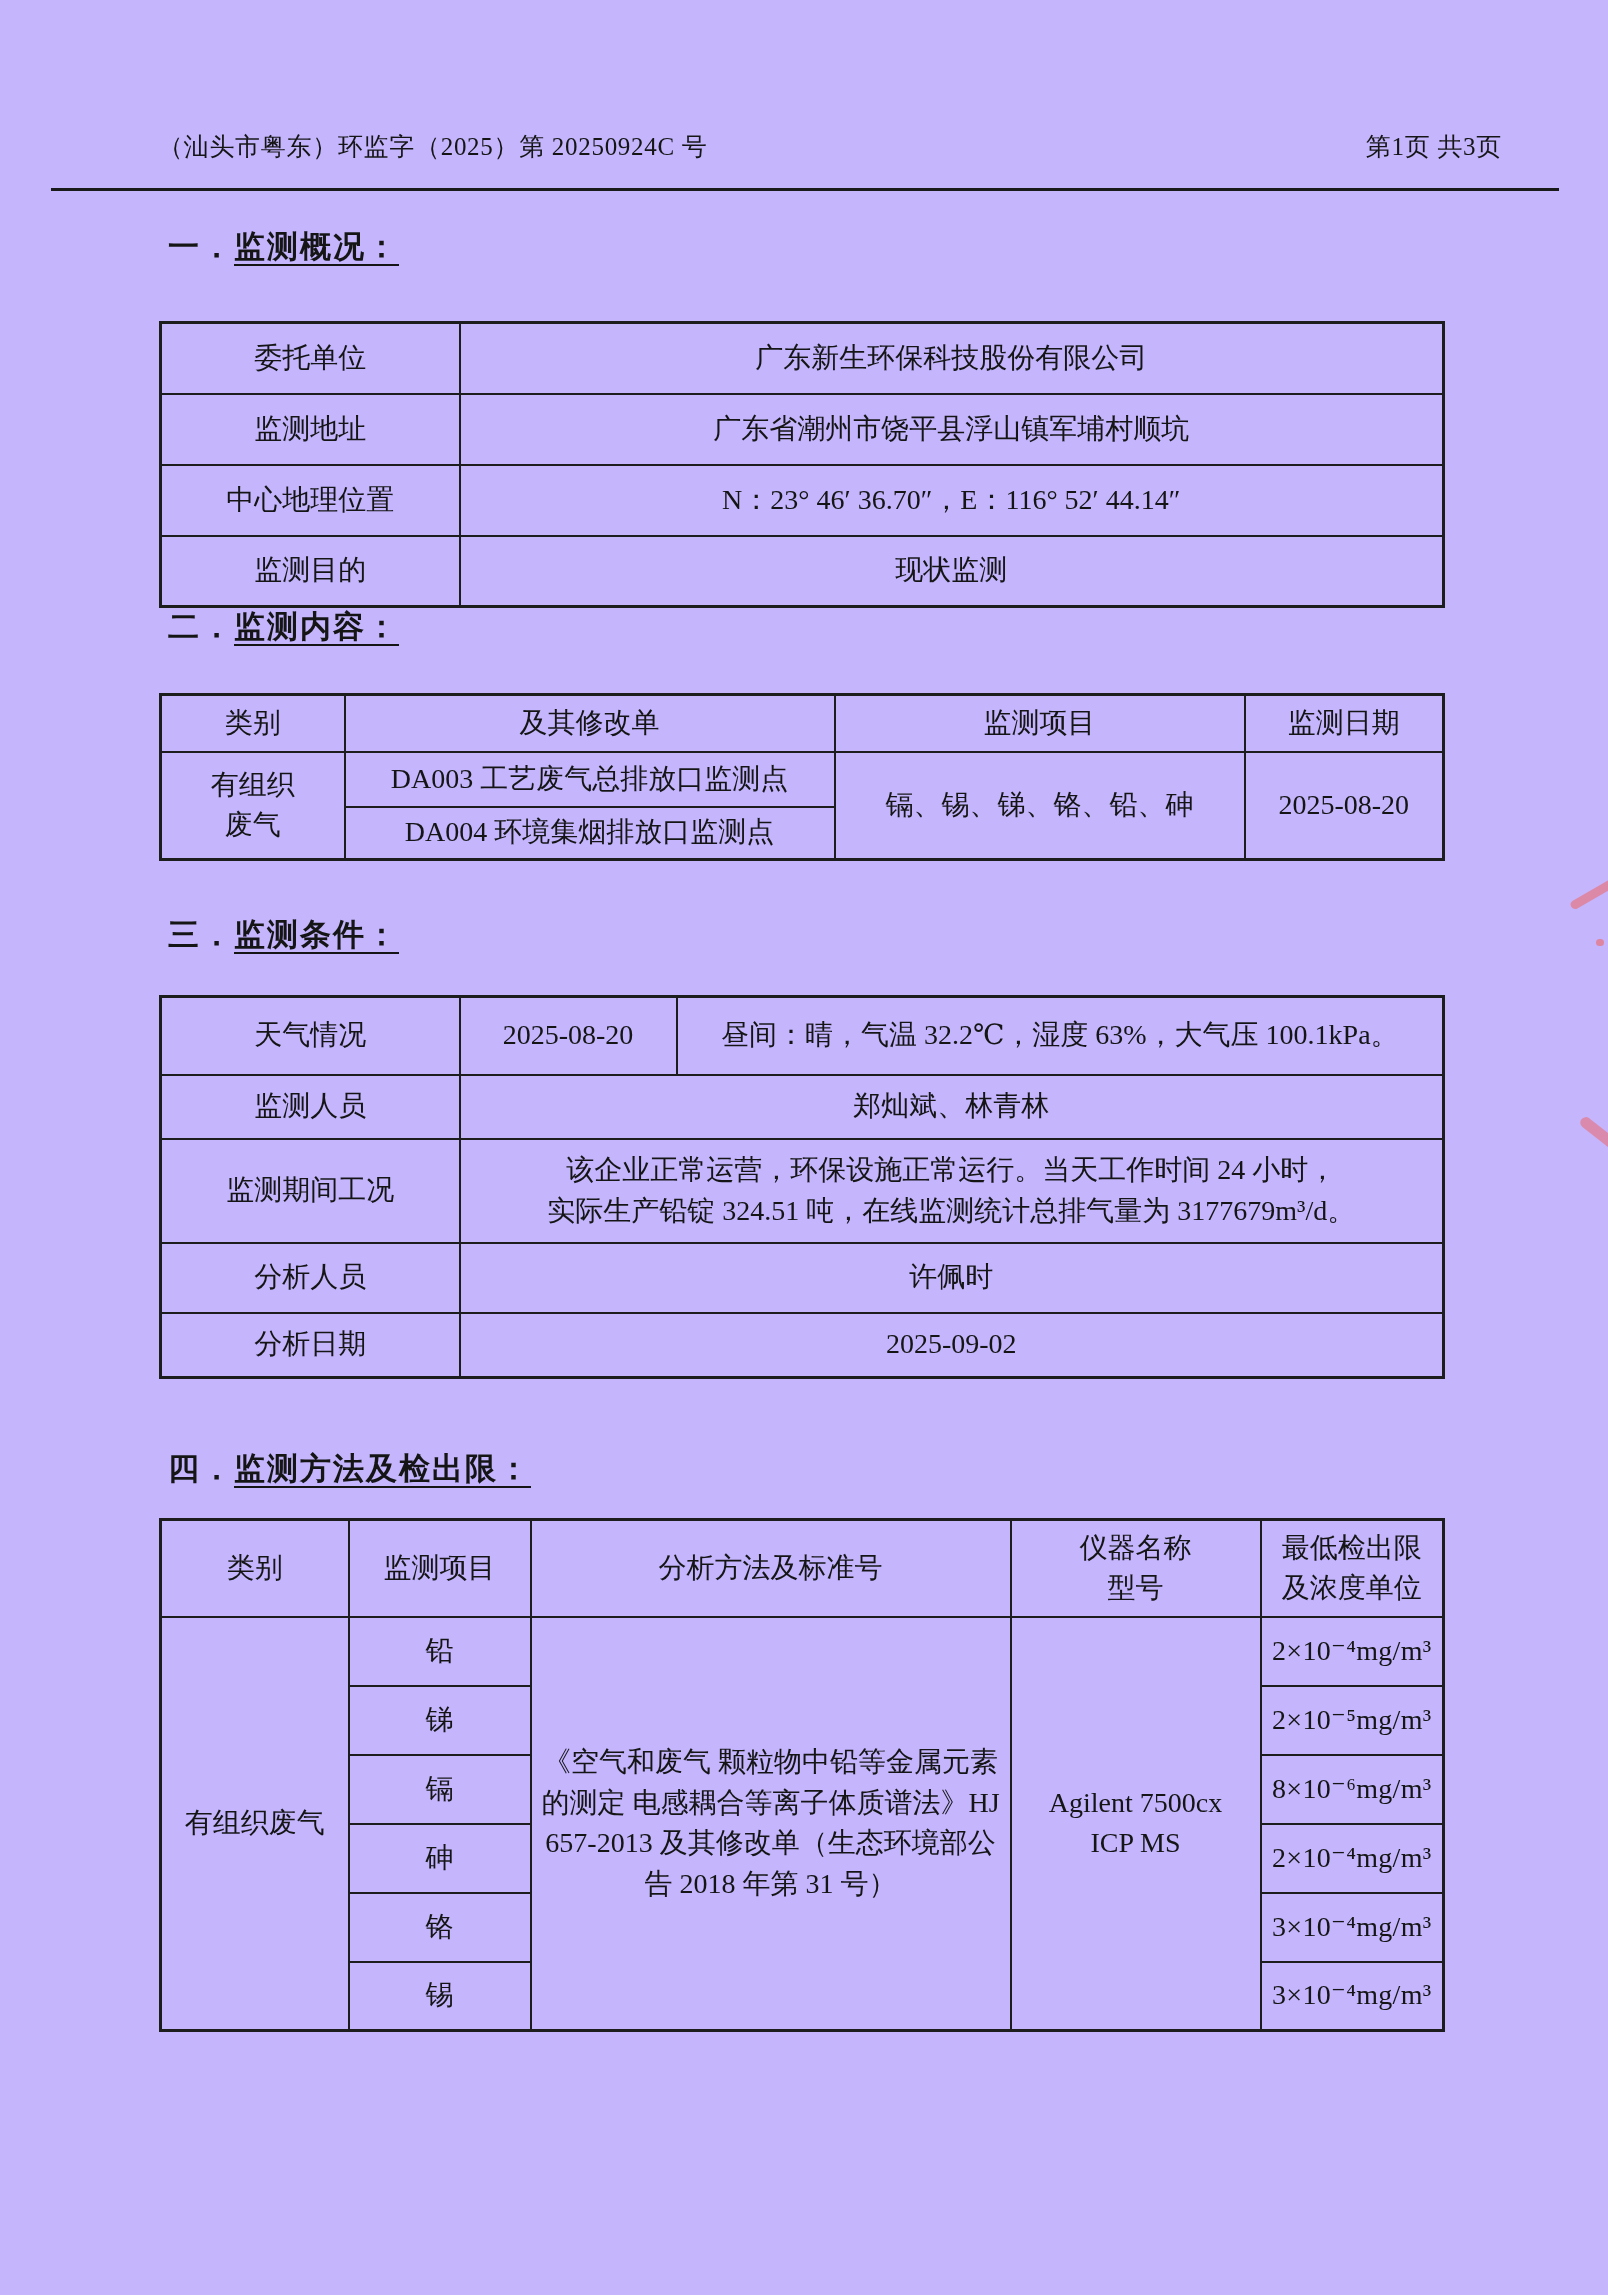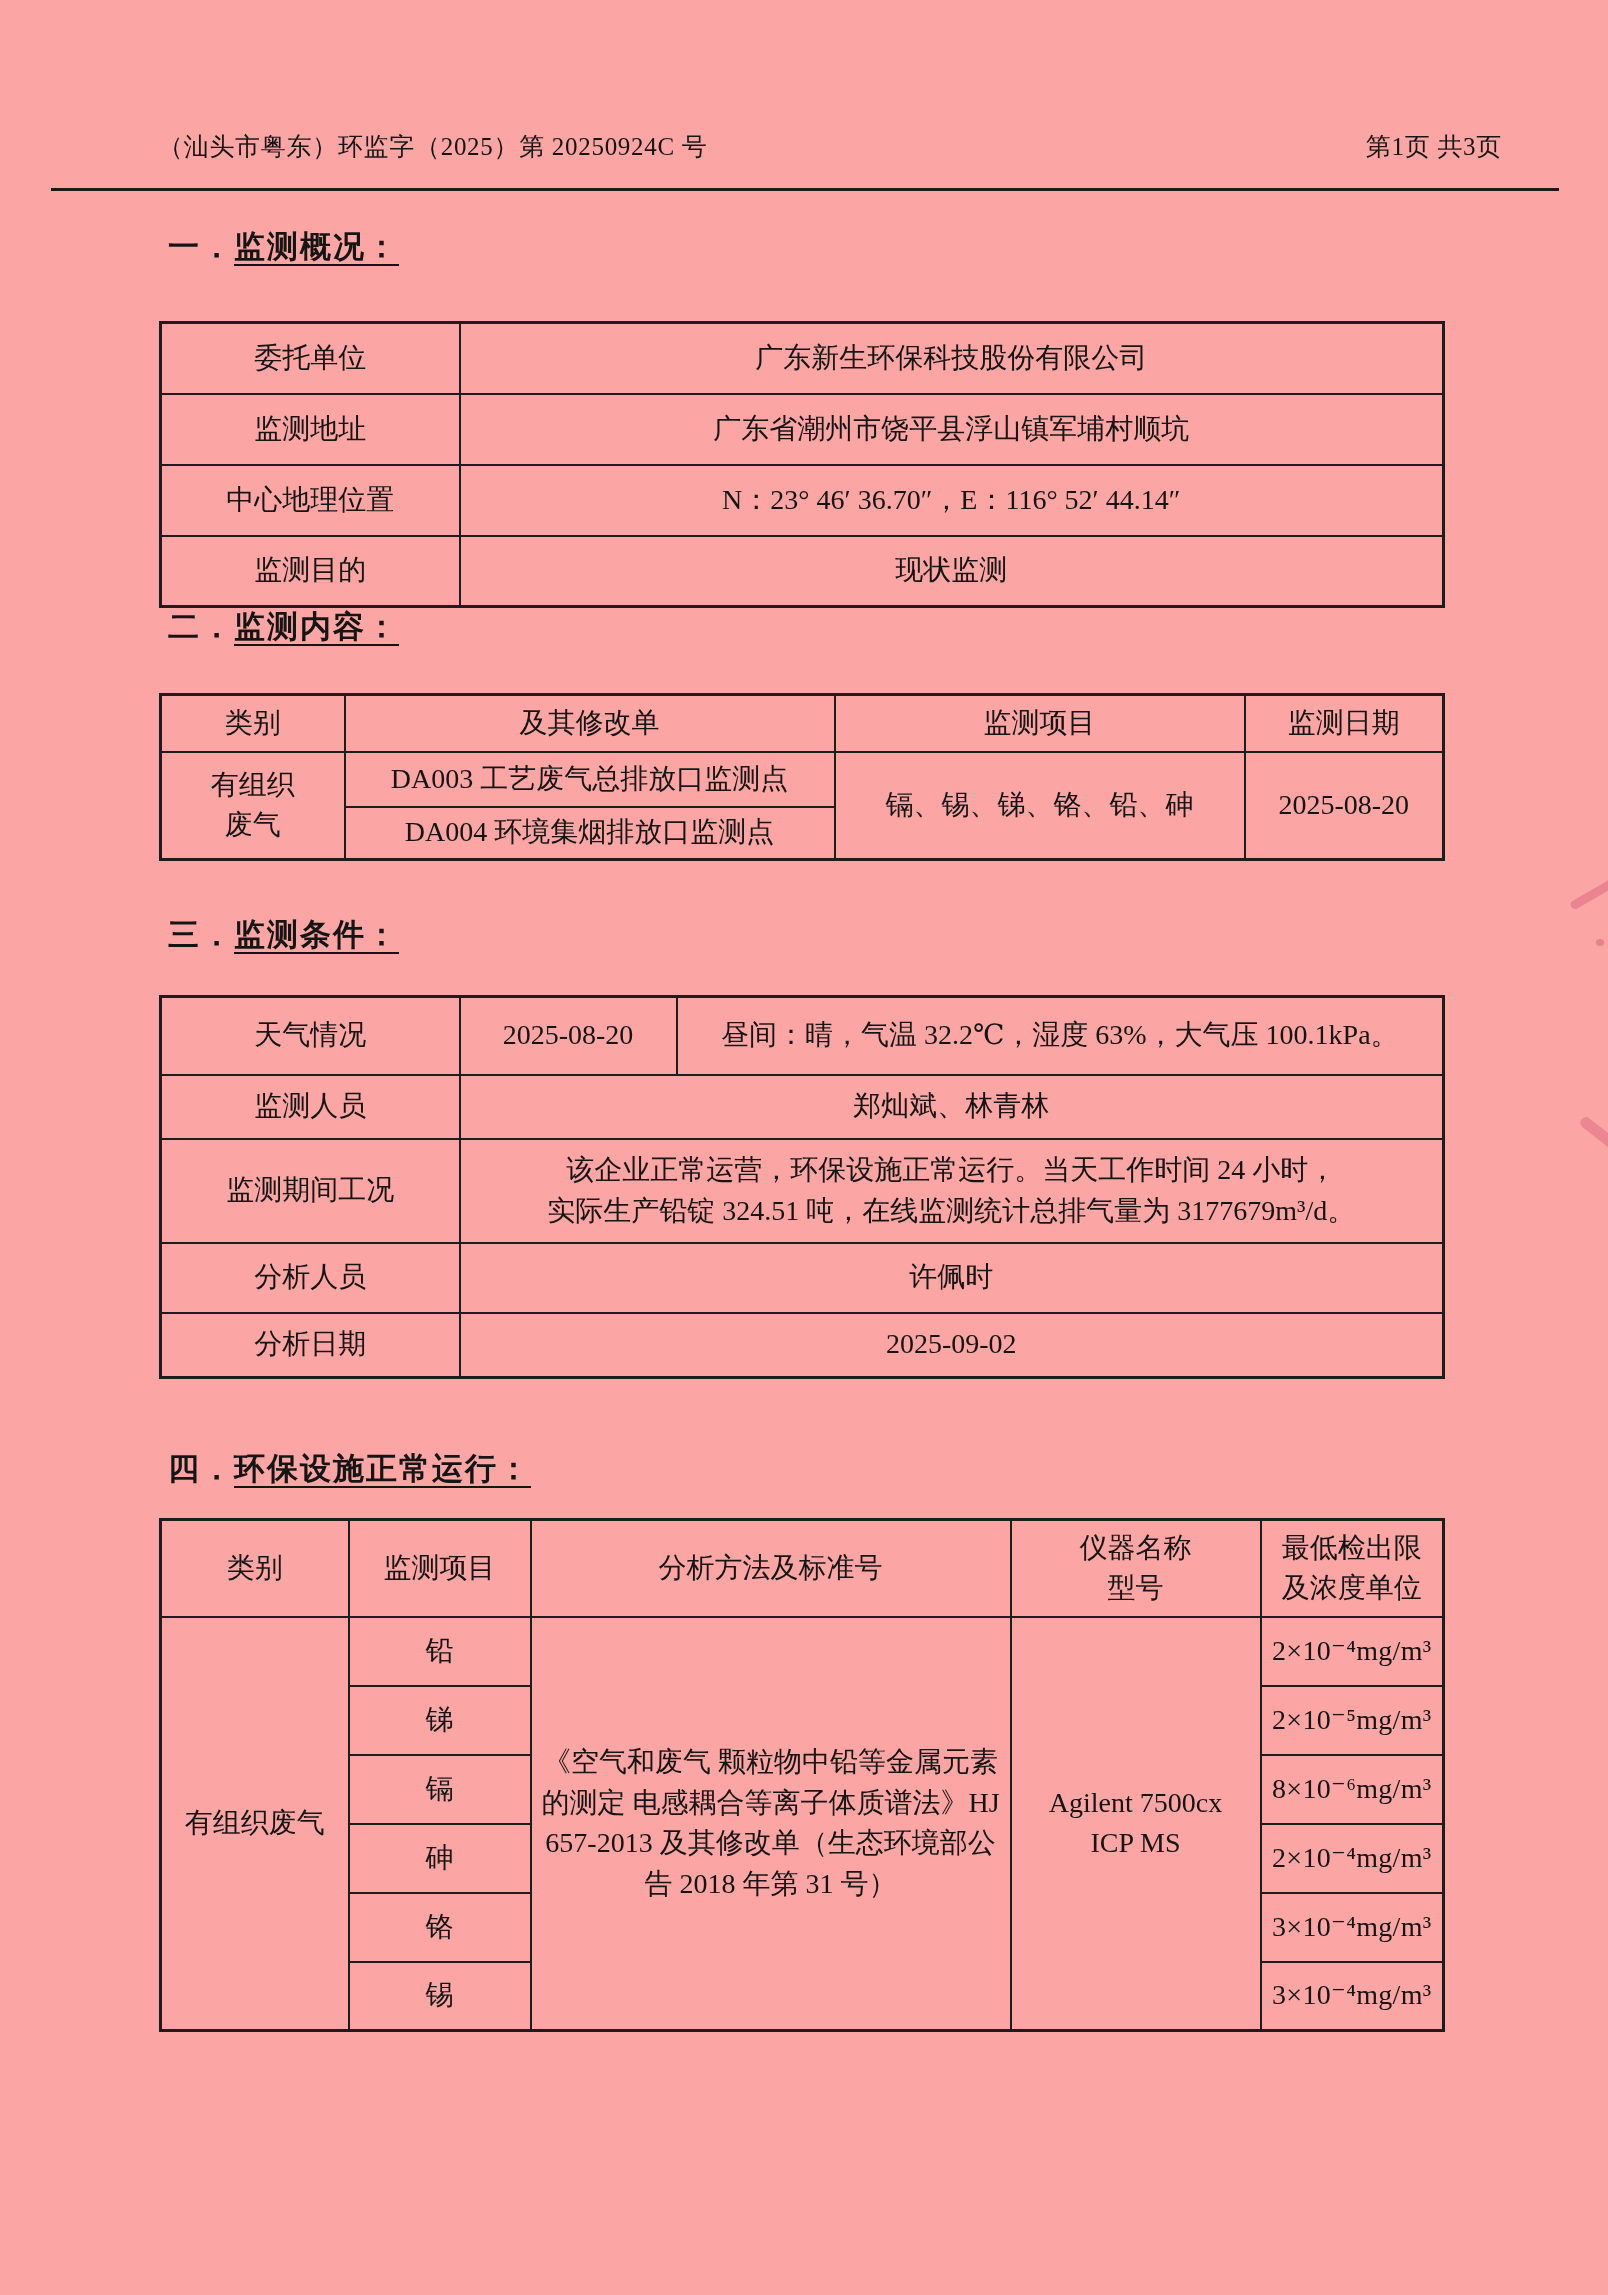--- a/index.html
+++ b/index.html
@@ -1,20 +1,20 @@
 <!DOCTYPE html>
 <html style="font-size:10.7px"><head>
 <meta charset="utf-8">
 <style>
   html,body{margin:0;padding:0;}
   body{background:#ffffff;}
   .page{
     position:relative;
     width:1609px;height:2295px;
-    background:#fca5a5;
+    background:#c4b5fd;
     font-family:"Liberation Serif","DejaVu Serif","DejaVu Sans",serif;
     color:#151515;
     overflow:hidden;
   }
   
   .doc-header{
     position:absolute;top:130px;left:158px;width:1344px;
     display:flex;justify-content:space-between;align-items:flex-end;
     font-size:25px;letter-spacing:0.7px;
   }
@@ -171,21 +171,21 @@
       <td colspan="2">许佩时</td>
     </tr>
     <tr class="adate">
       <td>分析日期</td>
       <td colspan="2">2025-09-02</td>
     </tr>
   </tbody>
     </table>
 
   <div class="section-title" id="s4-title">
-    <span>四．</span><span class="t">环保设施正常运行：</span>
+    <span>四．</span><span class="t">监测方法及检出限：</span>
   </div>
   <table class="tbl" id="t4">
     <colgroup>
         <col style="width:188px">
         <col style="width:182px">
         <col style="width:480px">
         <col style="width:250px">
         <col>
       </colgroup>
     <tbody>

